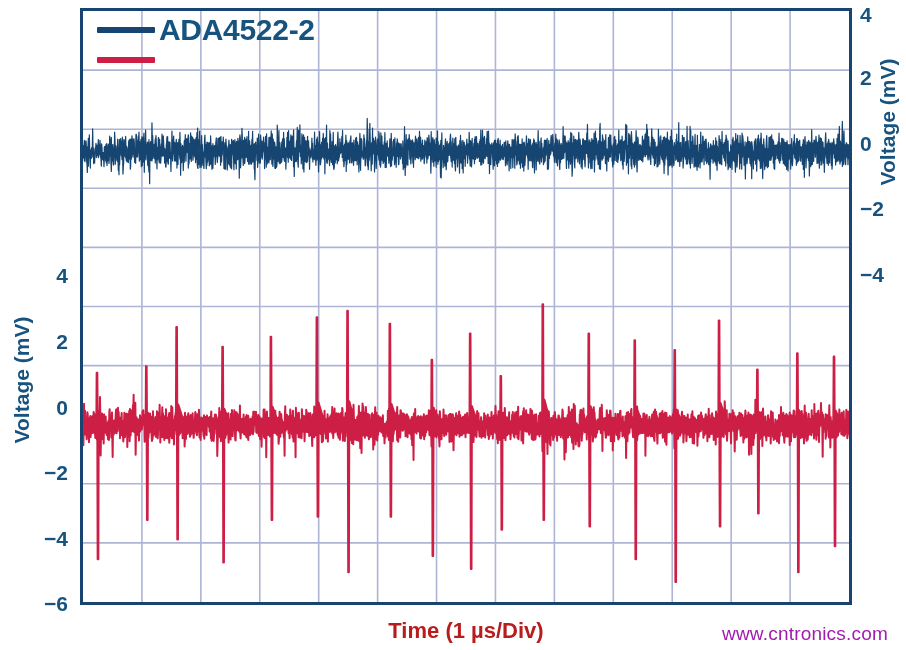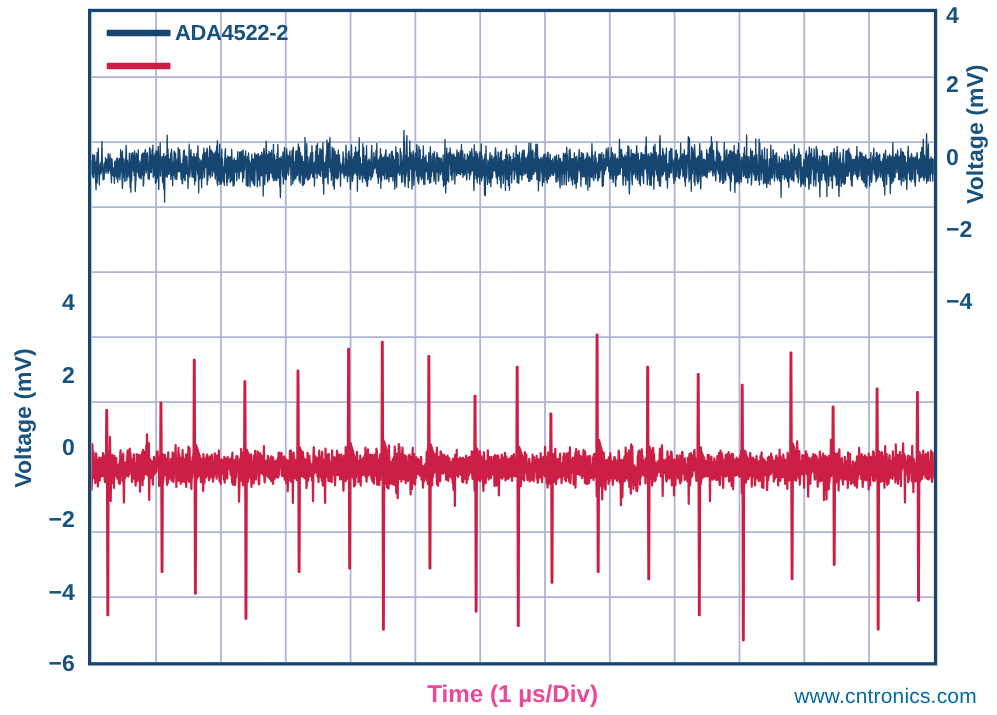--- a/index.html
+++ b/index.html
@@ -63,21 +63,21 @@
     align-items: center;
     height: 30px;
   }
   .legend-swatch {
     width: 58px;
     height: 6px;
     border-radius: 1px;
     margin-right: 4px;
   }
   .legend-label {
-    font-size: 20px;
+    font-size: 30px;
     font-weight: bold;
     color: #17537f;
     letter-spacing: -0.3px;
     white-space: nowrap;
   }
 
   
   .tick-label {
     position: absolute;
     font-size: 21px;
@@ -133,29 +133,29 @@
   }
 
   #xlabel {
     position: absolute;
     left: 80px;
     top: 618px;
     width: 772px;
     text-align: center;
     font-size: 22px;
     font-weight: bold;
-    color: #ec4899;
+    color: #b91c1c;
   }
 
   #watermark {
     position: absolute;
     left: 722px;
     top: 623px;
     font-size: 19px;
-    color: #0369a1;
+    color: #a21caf;
     white-space: nowrap;
     letter-spacing: 0.2px;
   }
 </style>
 </head>
 <body>
 
 <div id="figure">
 
   <div id="left-ticks">

